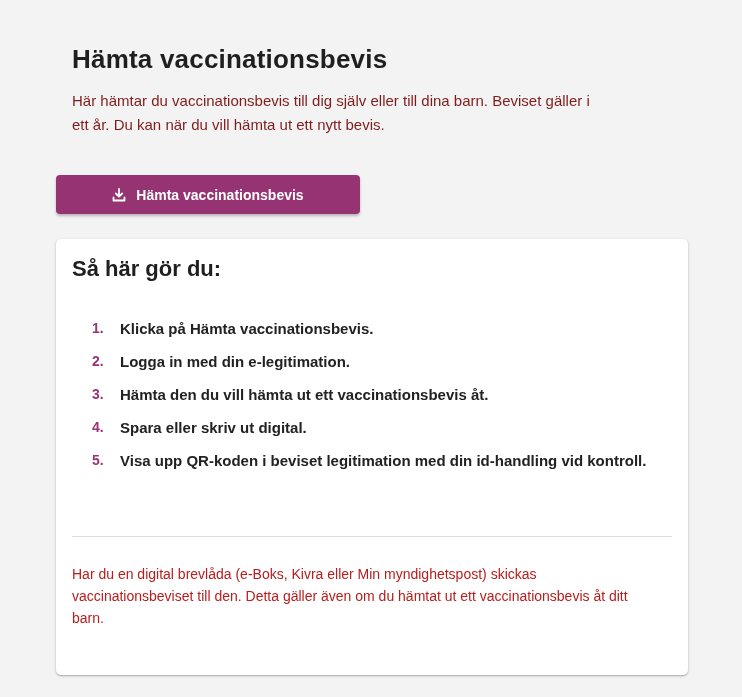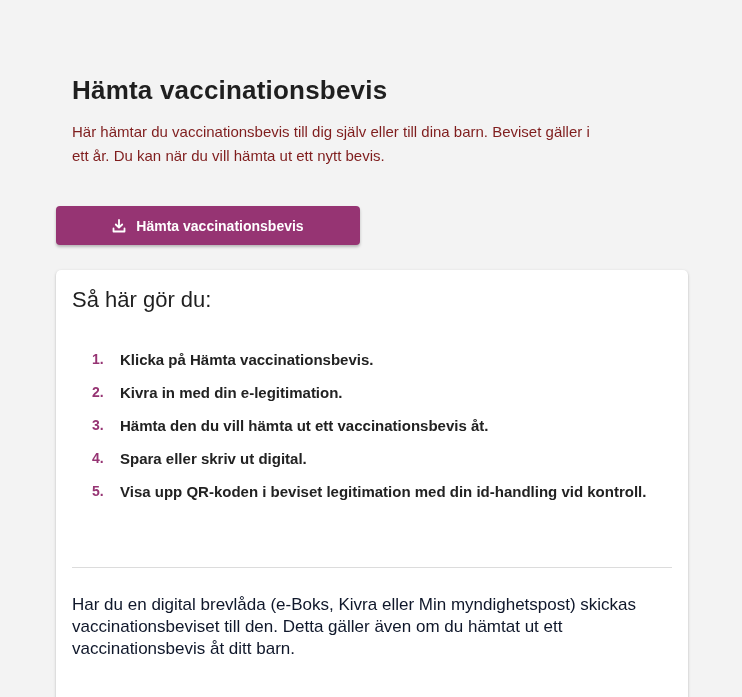--- a/index.html
+++ b/index.html
@@ -5,21 +5,21 @@
     * { box-sizing: border-box; margin: 0; padding: 0; }
     html, body {
       width: 742px; height: 697px;
       background: #f3f3f3;
       overflow: hidden;
       font-family: "Liberation Sans", "DejaVu Sans", sans-serif;
       color: #222;
     }
     .page {
       position: relative;
-      width: 742px; height: 489px; margin-top: 31px;
+      width: 742px; height: 489px;
     }
     .page-title {
       position: absolute;
       left: 72px; top: 44px;
       font-size: 26px;
       font-weight: bold;
       color: #1f1f1f;
       letter-spacing: 0.2px;
     }
     .intro {
@@ -54,21 +54,21 @@
       left: 56px; top: 239px;
       width: 632px; height: 436px;
       background: #fff;
       border-radius: 5px;
       box-shadow: 0 1px 3px rgba(0,0,0,0.22), 0 1px 1px rgba(0,0,0,0.12);
     }
     .card-title {
       position: absolute;
       left: 16px; top: 17px;
       font-size: 22px;
-      font-weight: normal;
+      font-weight: bold;
       color: #1f1f1f;
     }
     .steps {
       position: absolute;
       left: 36px; top: 73px;
       width: 560px;
       list-style: none;
     }
     .step {
       display: flex;
@@ -87,23 +87,23 @@
     .divider {
       position: absolute;
       left: 16px; top: 297px;
       width: 600px; height: 1px;
       background: #dcdcdc;
     }
     .footer-text {
       position: absolute;
       left: 16px; top: 324px;
       width: 570px;
-      font-size: 17px;
+      font-size: 14px;
       line-height: 22px;
-      color: #0f172a;
+      color: #b91c1c;
     }
   </style>
 </head>
 <body>
 
 <div class="page">
   <h1 class="page-title">Hämta vaccinationsbevis</h1>
   <p class="intro">Här hämtar du vaccinationsbevis till dig själv eller till dina barn. Beviset gäller i ett år. Du kan när du vill hämta ut ett nytt bevis.</p>
 
   <button class="download-button">
@@ -118,21 +118,21 @@
 
   <section class="card">
     <h2 class="card-title">Så här gör du:</h2>
     <ol class="steps">
       <li class="step">
         <span class="step-num">1.</span>
         <span class="step-text">Klicka på Hämta vaccinationsbevis.</span>
       </li>
       <li class="step">
         <span class="step-num">2.</span>
-        <span class="step-text">Kivra in med din e-legitimation.</span>
+        <span class="step-text">Logga in med din e-legitimation.</span>
       </li>
       <li class="step">
         <span class="step-num">3.</span>
         <span class="step-text">Hämta den du vill hämta ut ett vaccinationsbevis åt.</span>
       </li>
       <li class="step">
         <span class="step-num">4.</span>
         <span class="step-text">Spara eller skriv ut digital.</span>
       </li>
       <li class="step">

